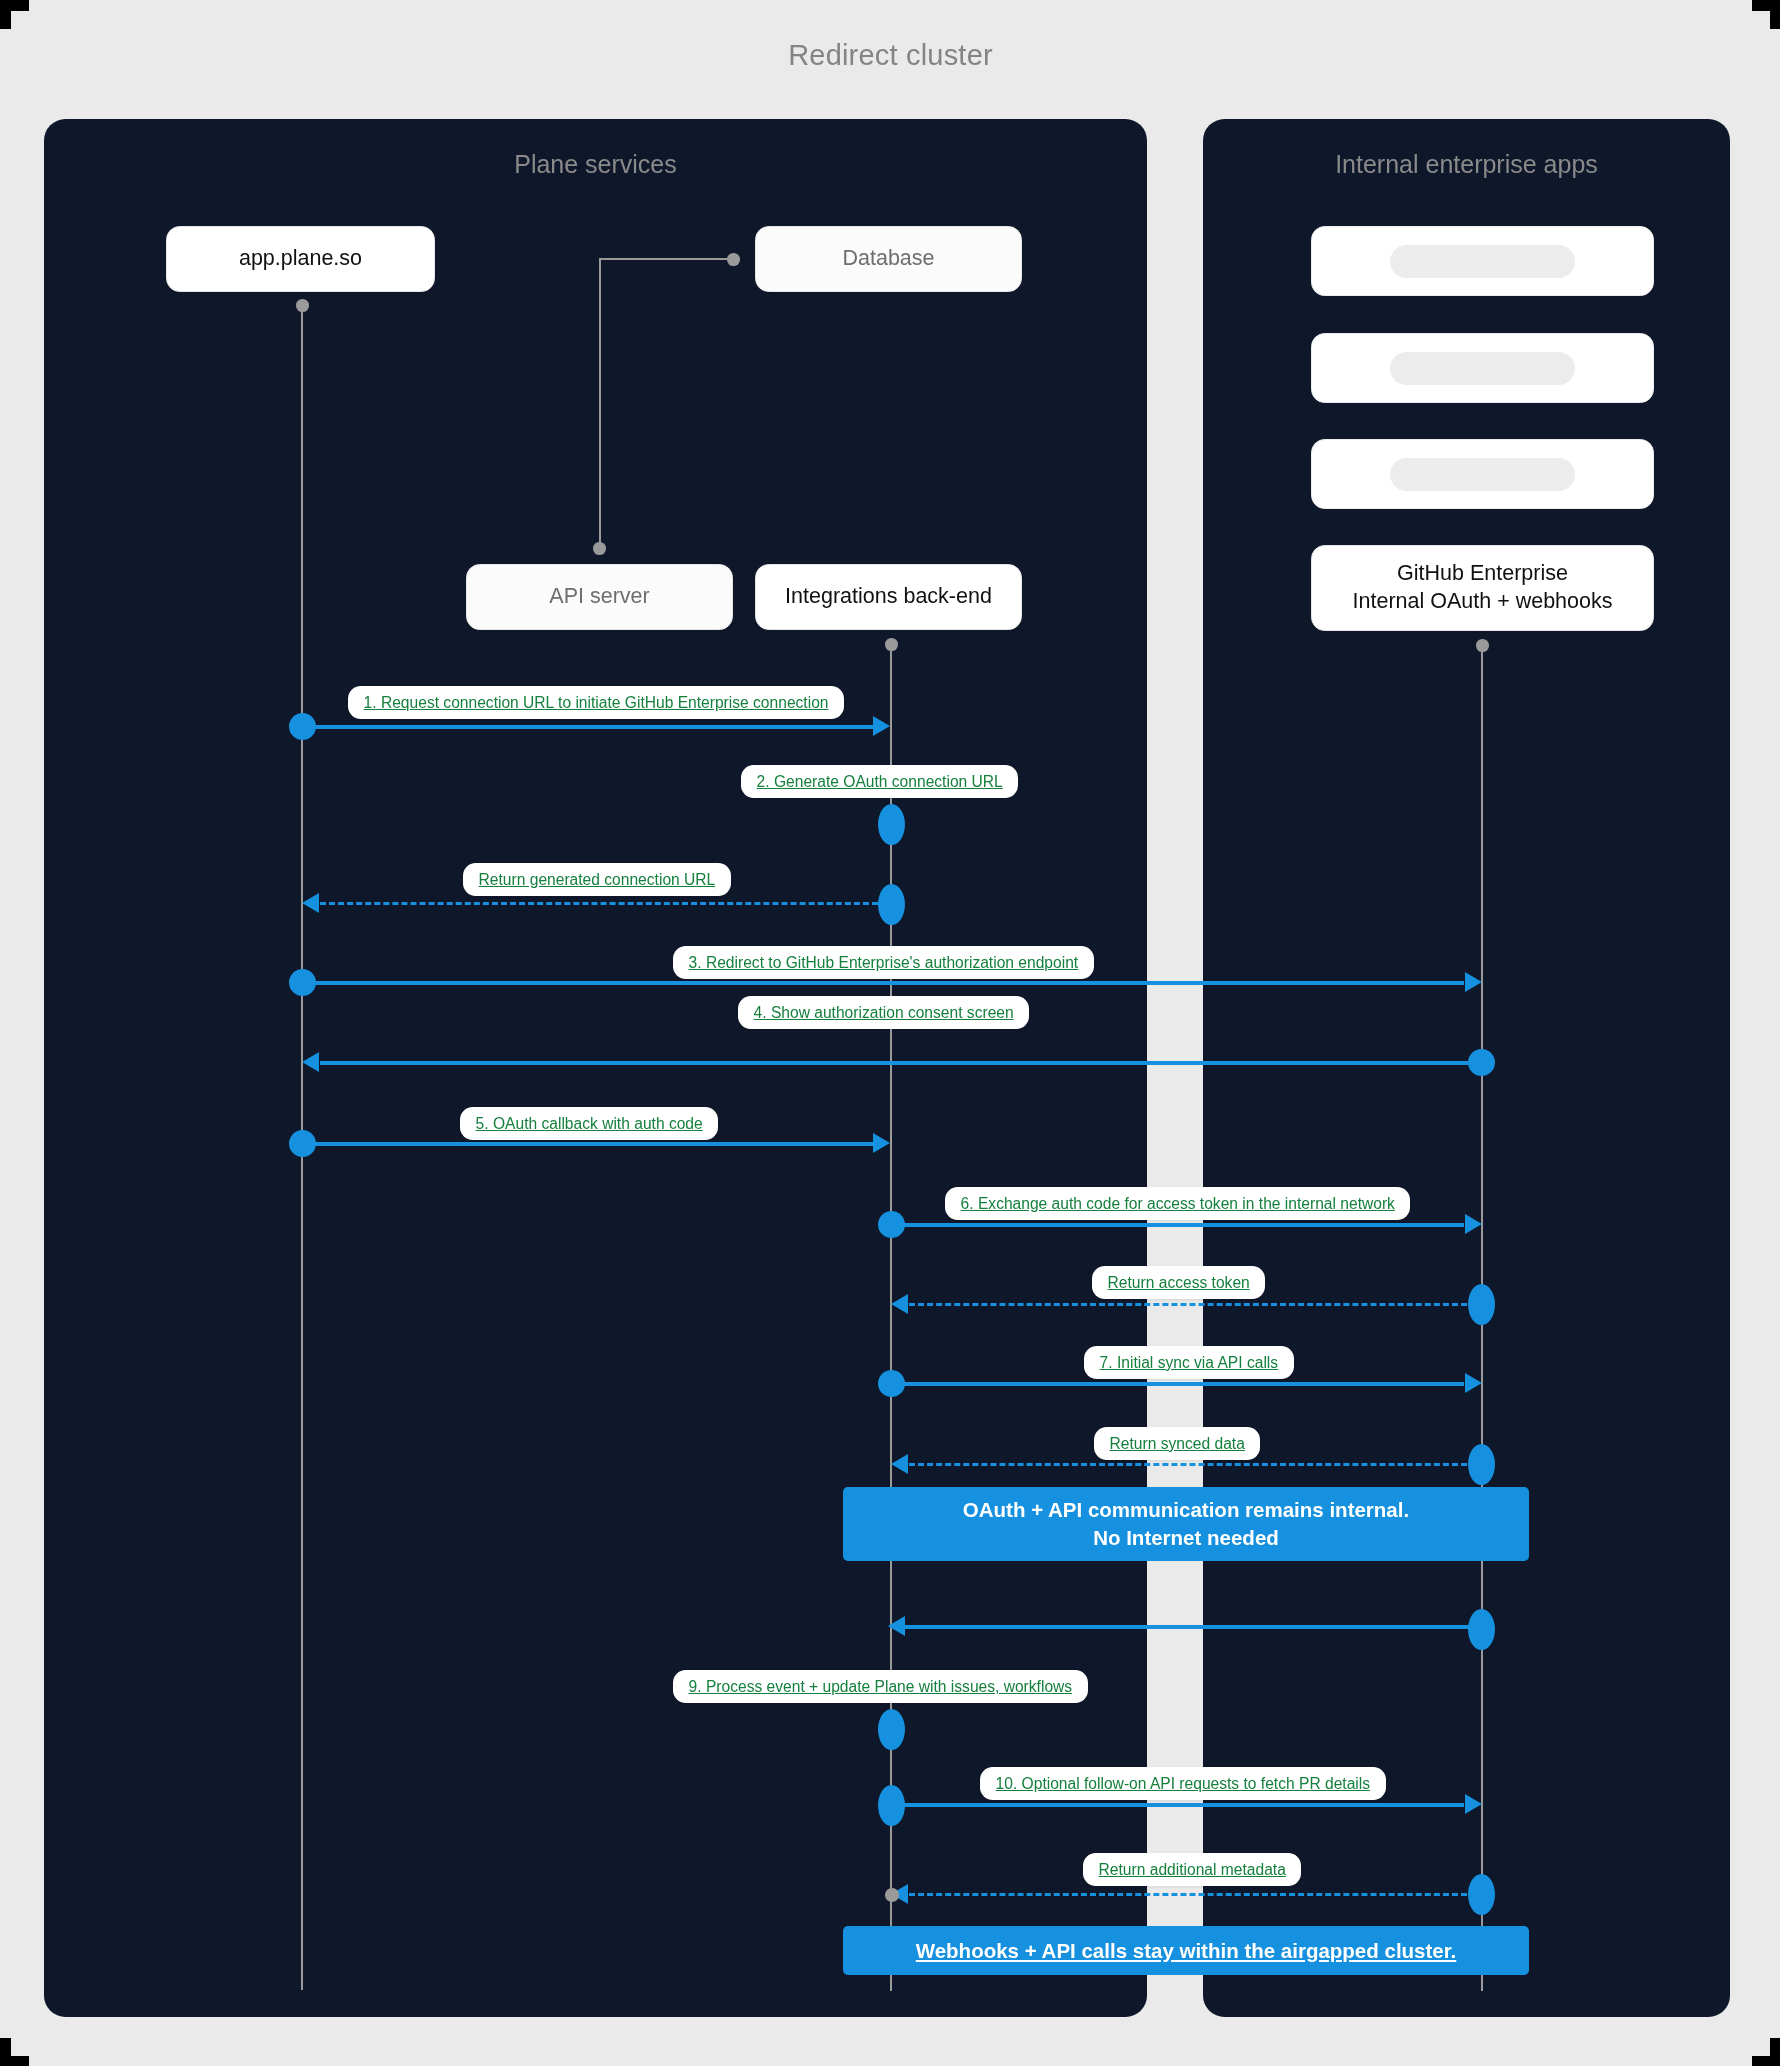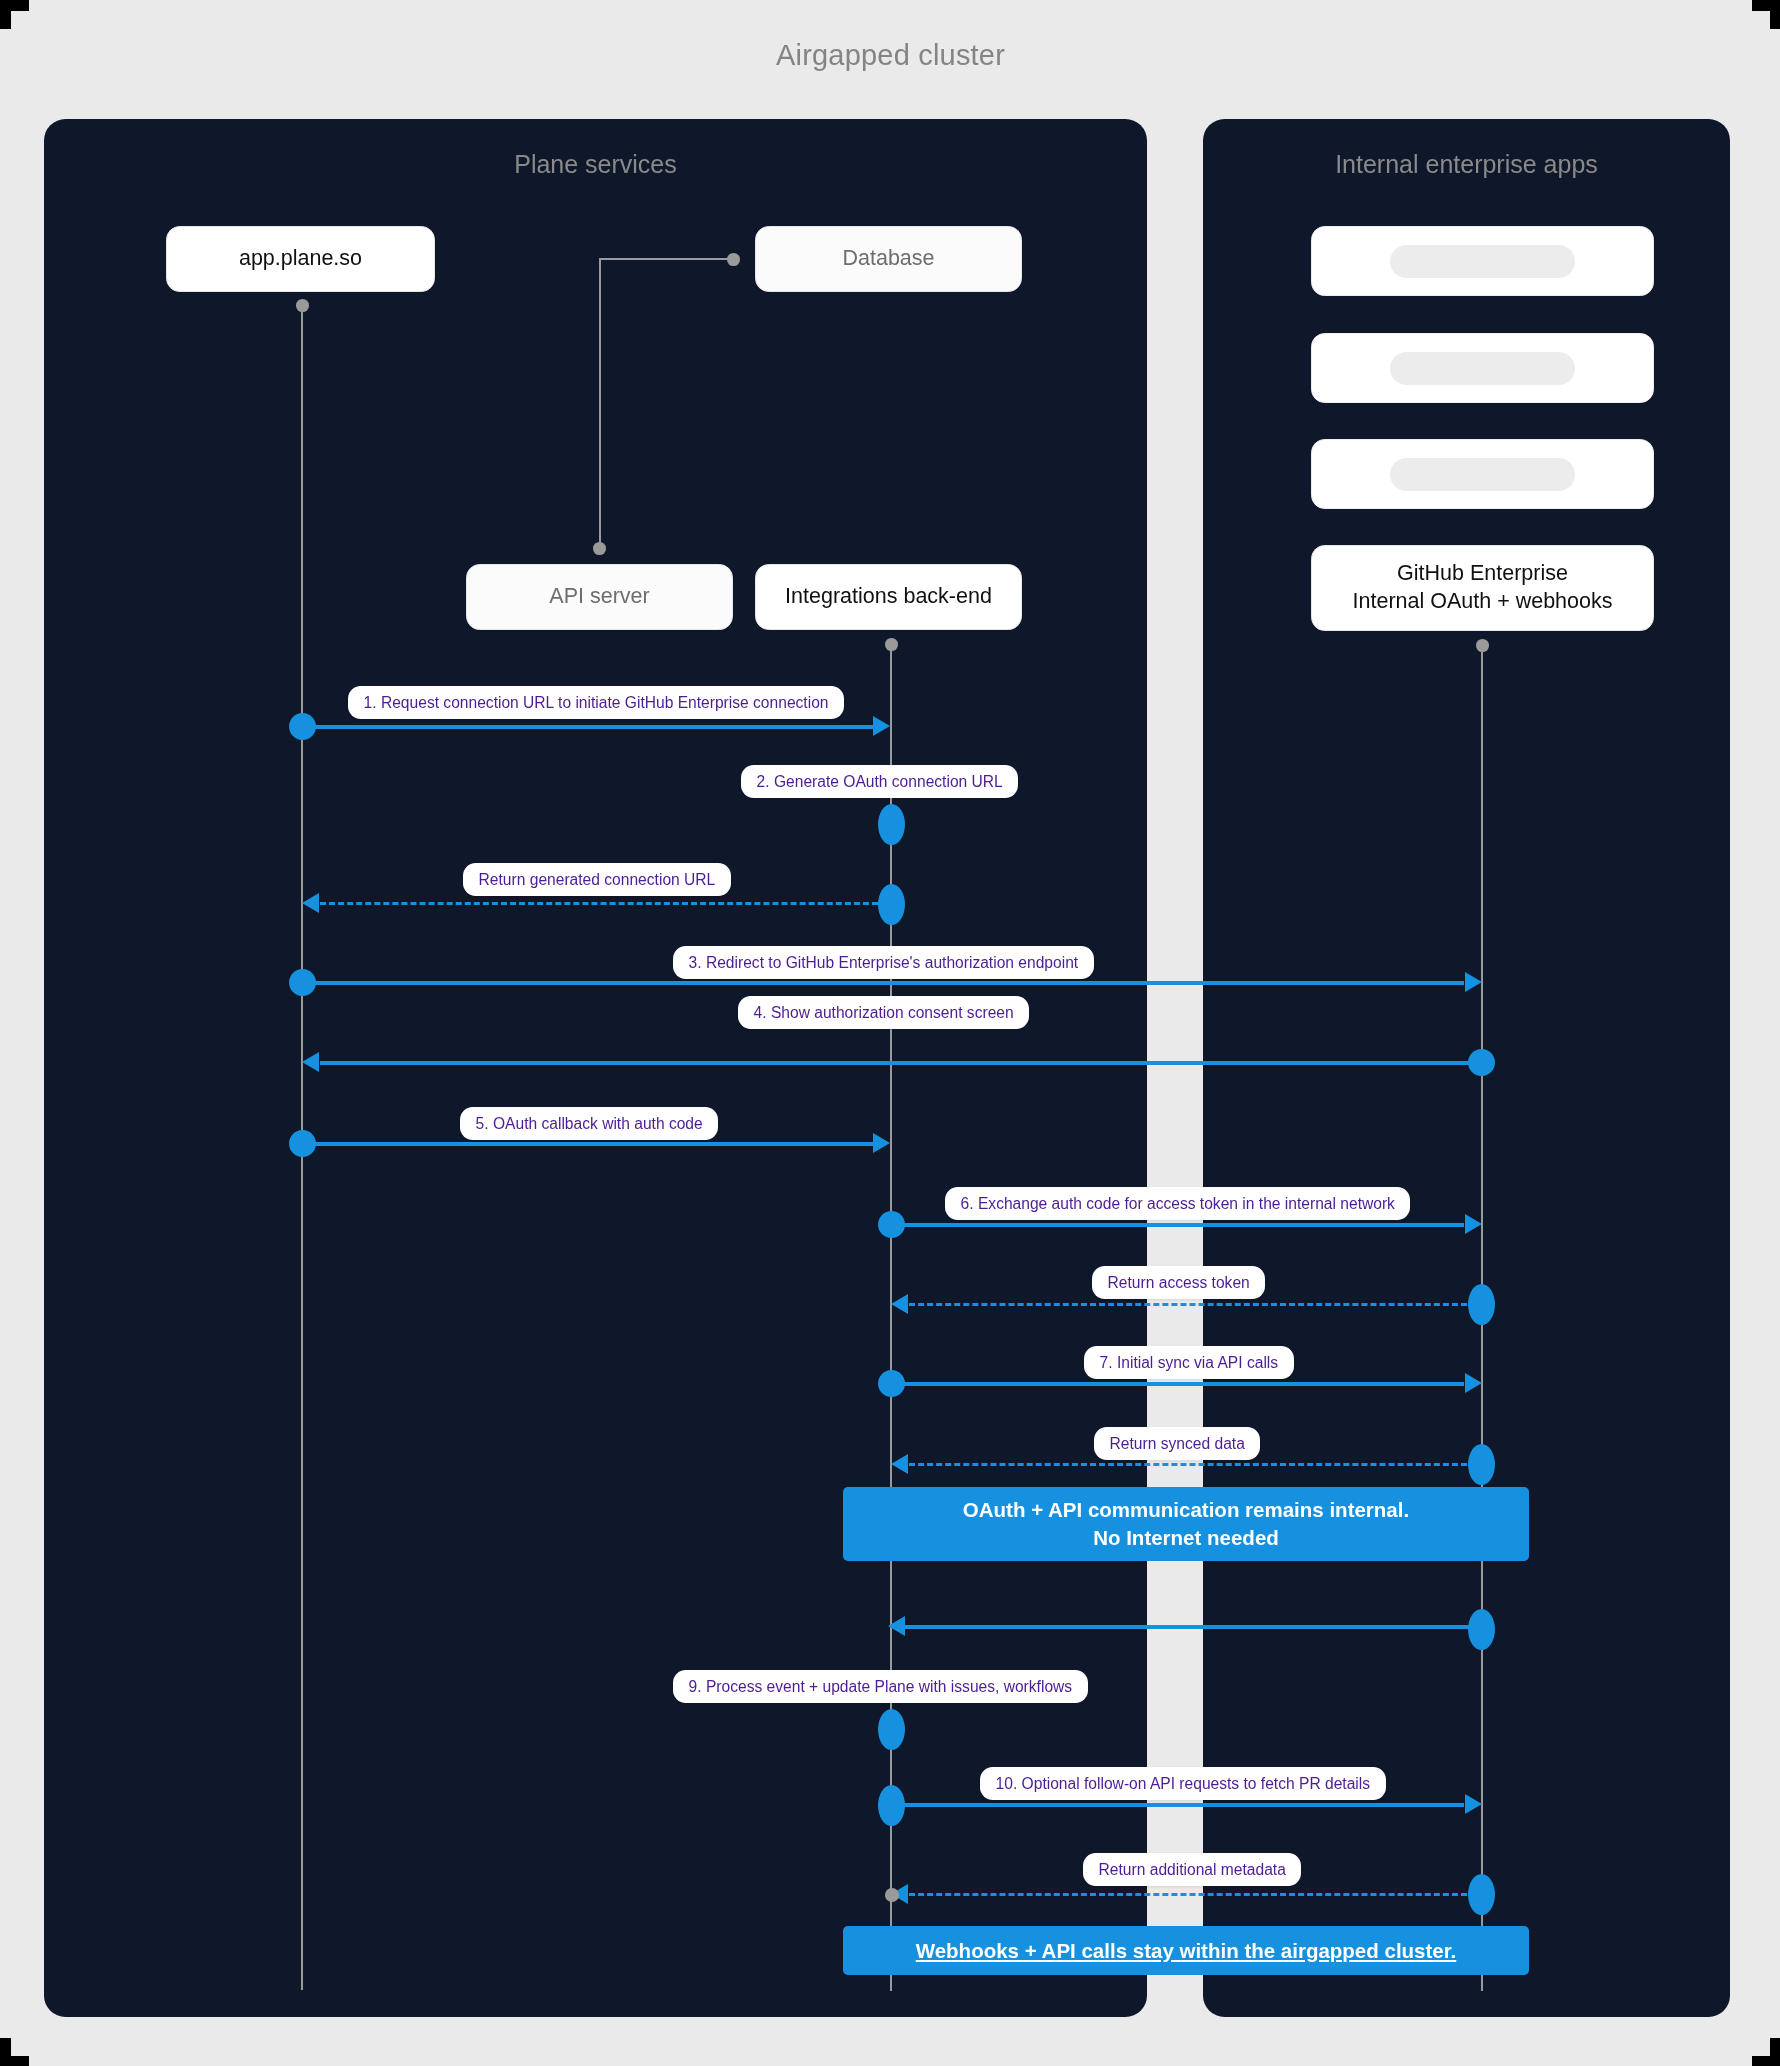--- a/index.html
+++ b/index.html
@@ -125,24 +125,25 @@
   .actdot.tall { width: 27px; height: 41px; border-radius: 50%; }
   .graydot { position: absolute; width: 13.7px; height: 13.7px; border-radius: 50%; background: #9a9a9a; }
 
   
   .msg {
     position: absolute;
     background: #fff;
     border-radius: 12.7px;
     padding: 6.8px 15.6px;
     font-size: 15.6px;
-    color: #4c1d95;
+    color: #15803d;
     white-space: nowrap;
     box-shadow: 0 1px 2.9px rgba(0,0,0,0.09);
     line-height: 1.25;
+    text-decoration: underline;
   }
 
   
   .note {
     position: absolute;
     background: #1591df;
     color: #fff;
     border-radius: 4.9px;
     display: flex;
     align-items: center;
@@ -170,21 +171,21 @@
     </div>
   <div class="crop bl">
       <i class="h"></i>
       <i class="v"></i>
     </div>
   <div class="crop br">
       <i class="h"></i>
       <i class="v"></i>
     </div>
 
-  <div class="diagram-title">Airgapped cluster</div>
+  <div class="diagram-title">Redirect cluster</div>
 
   <div class="panel panel-left">
     <div class="panel-title">Plane services</div>
   </div>
 
   <div class="panel panel-right">
     <div class="panel-title">Internal enterprise apps</div>
   </div>
 
   <div class="node node-app">app.plane.so</div>

